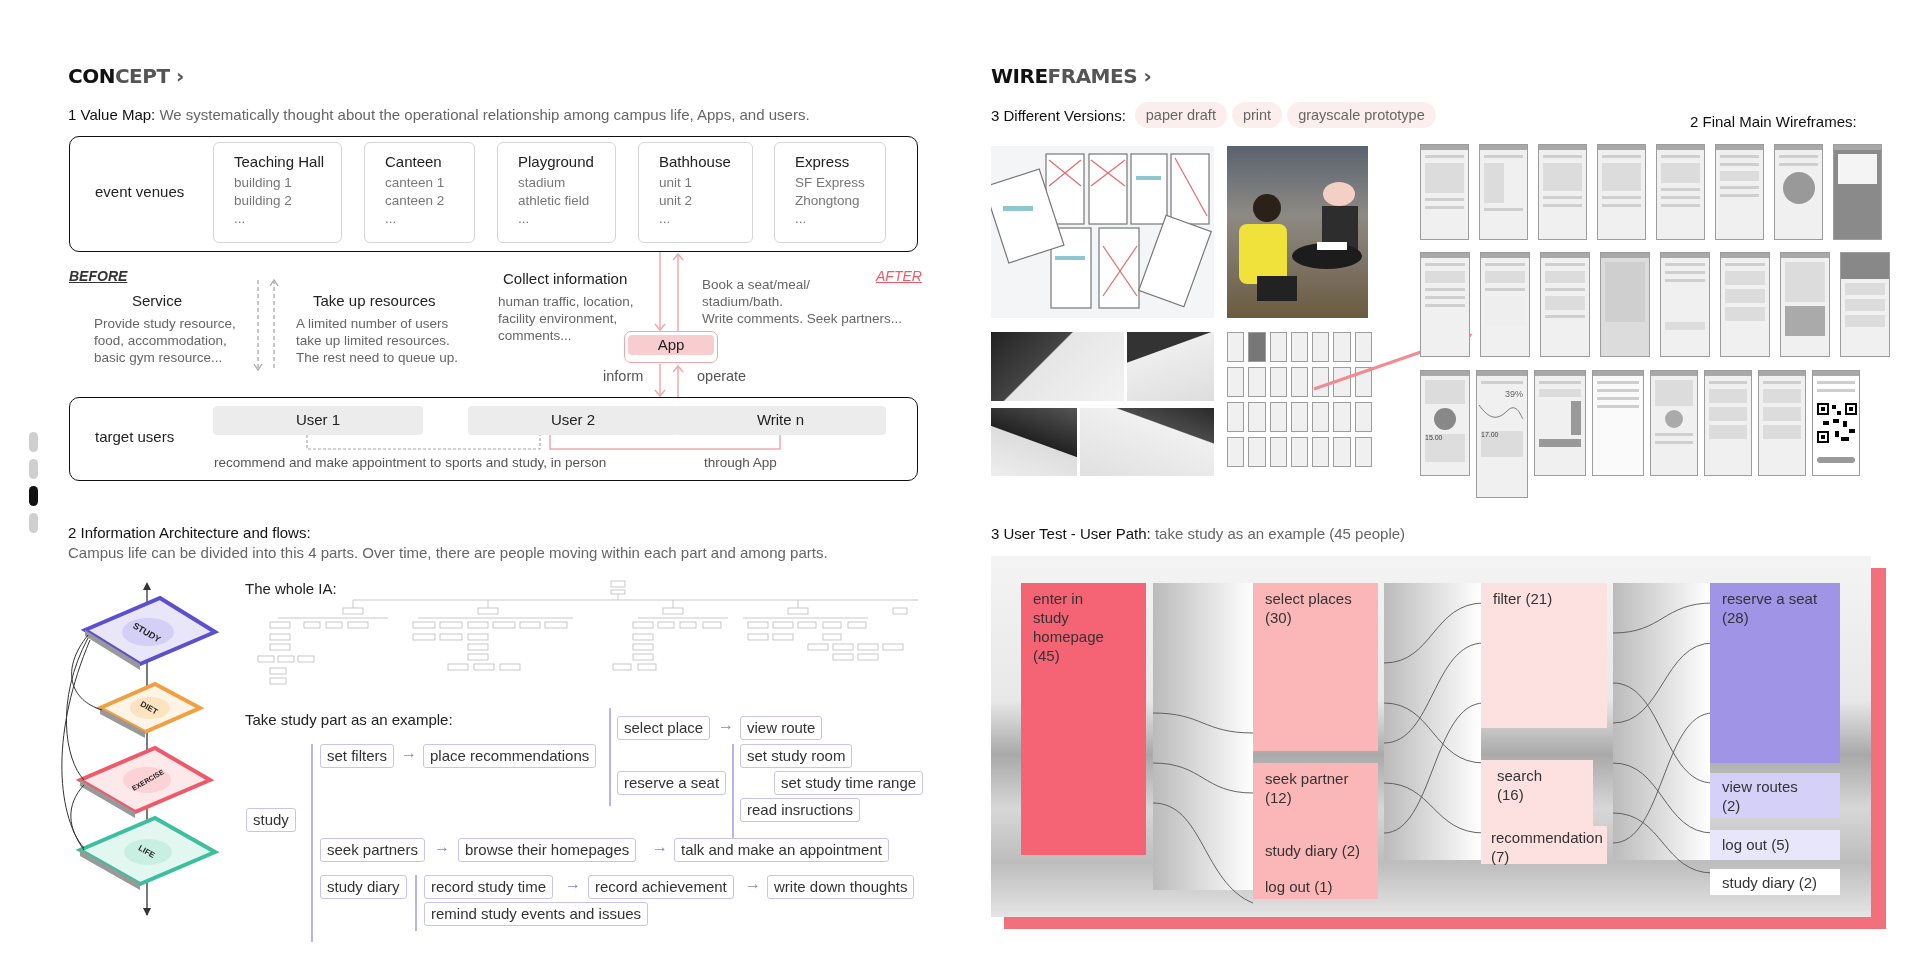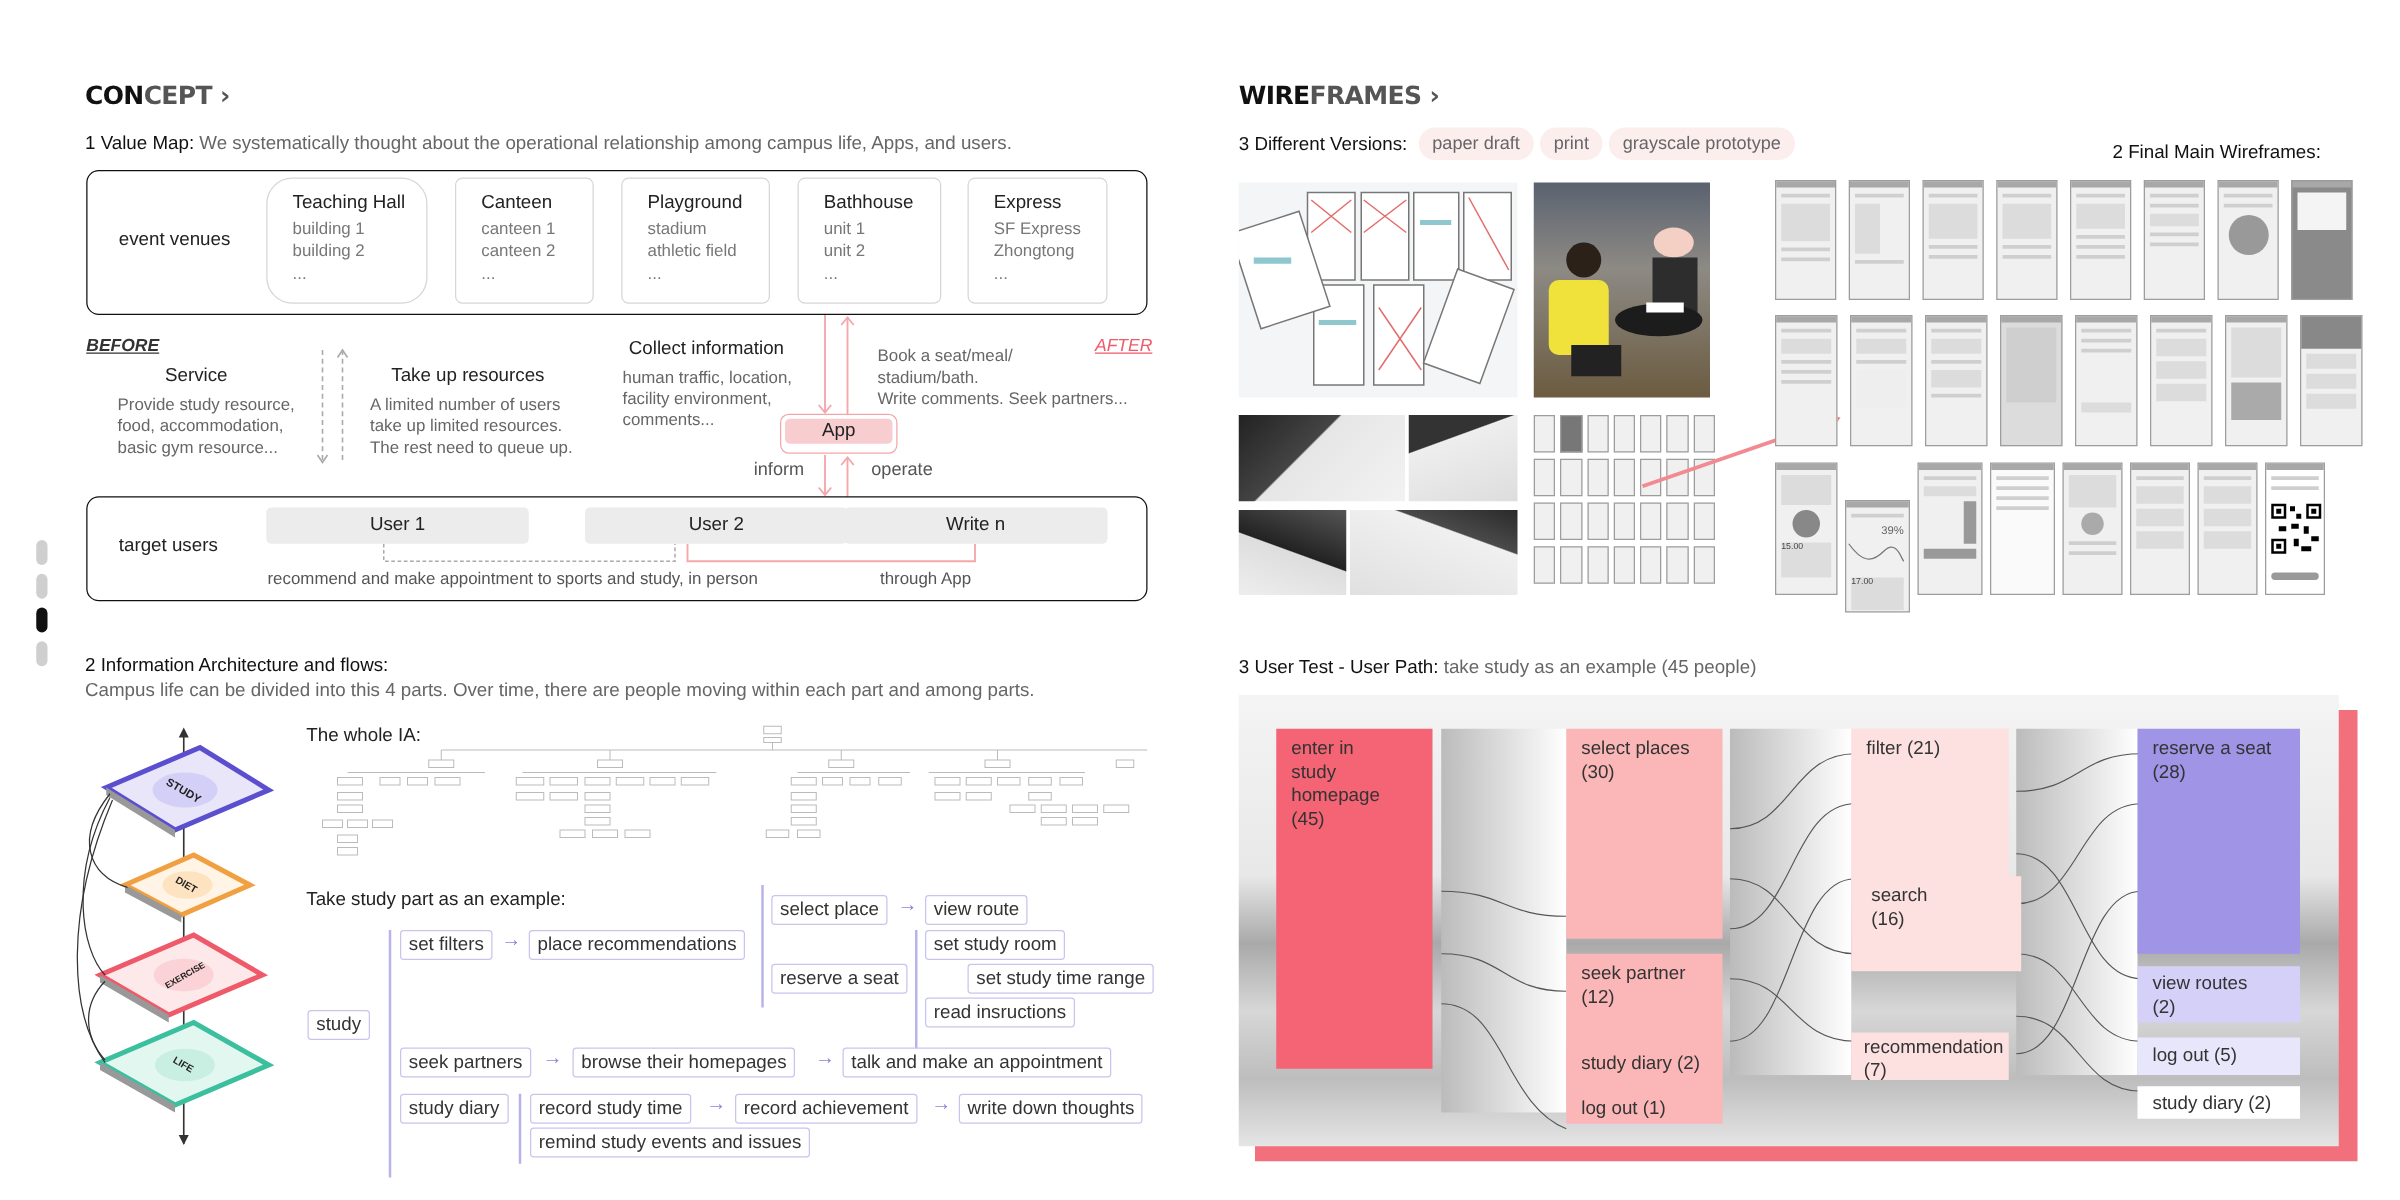--- a/index.html
+++ b/index.html
@@ -61,21 +61,21 @@
 </div>
 
 <div class="abs sec" style="left:68px;top:106px;">
   <span>1 Value Map:</span>
   <span class="light">We systematically thought about the operational relationship among campus life, Apps, and users.</span>
 </div>
 
 <div class="abs frame" style="left:69px;top:136px;width:849px;height:116px;"></div>
 <div class="abs" style="left:95px;top:183px;font-size:15px;">event venues</div>
 
-<div class="abs venue-card" style="left:213px;top:142px;width:129px;height:101px;border-radius:21px;">
+<div class="abs venue-card" style="left:213px;top:142px;width:129px;height:101px;">
   <div class="vt">Teaching Hall</div>
   <div class="vi">building 1</div>
   <div class="vi">building 2</div>
   <div class="vi">...</div>
 </div>
 <div class="abs venue-card" style="left:364px;top:142px;width:111px;height:101px;">
   <div class="vt">Canteen</div>
   <div class="vi">canteen 1</div>
   <div class="vi">canteen 2</div>
   <div class="vi">...</div>
@@ -503,21 +503,21 @@
     </div>
 </div>
 
 <div class="abs" style="left:1420px;top:370px;display:flex;gap:6px;">
   <div class="phone" style="width:50px;height:106px;">
       <div class="bar"></div>
       <div class="blk" style="height:24px;"></div>
       <div style="width:22px;height:22px;border-radius:50%;background:#888;margin:2px auto;"></div>
       <div class="blk" style="height:28px;background:#ddd;font-size:7px;color:#444;">15.00</div>
     </div>
-  <div class="phone" style="width:52px;height:90px;margin-top:30px;"><div class="bar"></div><div class="ln"></div><div style="font-size:9px;text-align:right;padding-right:4px;color:#666;">39%</div><svg width="48" height="24">
+  <div class="phone" style="width:52px;height:128px;"><div class="bar"></div><div class="ln"></div><div style="font-size:9px;text-align:right;padding-right:4px;color:#666;">39%</div><svg width="48" height="24">
         <path d="M2,6 C12,20 20,22 30,12 S44,18 46,20" fill="none" stroke="#777"></path>
       </svg><div class="blk" style="height:26px;font-size:7px;color:#444;">17.00</div></div>
   <div class="phone" style="width:52px;height:106px;">
       <div class="bar"></div>
       <div class="ln"></div>
       <div class="blk" style="height:8px;"></div>
       <div class="blk" style="height:34px;width:10px;margin-left:36px;background:#999;"></div>
       <div class="blk" style="height:8px;background:#999;"></div>
     </div>
   <div class="phone" style="width:52px;height:106px;background:#fafafa;">
@@ -611,21 +611,21 @@
   </div>
 <div class="node" style="left:1253px;top:763px;width:125px;height:118px;background:#fbb6b8;">
     <span style="display:block;width:100px;">seek partner (12)</span>
   </div>
 <div class="node" style="left:1253px;top:839px;width:125px;height:24px;padding:2px 12px;background:#fbb6b8;"><span>study diary (2)</span></div>
 <div class="node" style="left:1253px;top:875px;width:125px;height:24px;padding:2px 12px;background:#fbb6b8;"><span>log out (1)</span></div>
 
 <div class="node" style="left:1481px;top:583px;width:126px;height:145px;background:#fde0e0;">
     <span style="display:block;width:60px;">filter (21)</span>
   </div>
-<div class="node" style="left:1481px;top:701px;width:136px;height:76px;background:#fde0e0;padding-left:16px;">
+<div class="node" style="left:1481px;top:760px;width:112px;height:76px;background:#fde0e0;padding-left:16px;">
     <span style="display:block;width:60px;">search (16)</span>
   </div>
 <div class="node" style="left:1481px;top:826px;width:126px;height:38px;padding:2px 10px;background:#fde0e0;">
     <span style="display:block;width:110px;">recommendation (7)</span>
   </div>
 
 <div class="node" style="left:1710px;top:583px;width:130px;height:180px;background:#9f94e6;">
     <span style="display:block;width:110px;">reserve a seat (28)</span>
   </div>
 <div class="node" style="left:1710px;top:773px;width:130px;height:45px;padding:4px 12px;background:#d5d0f8;">

